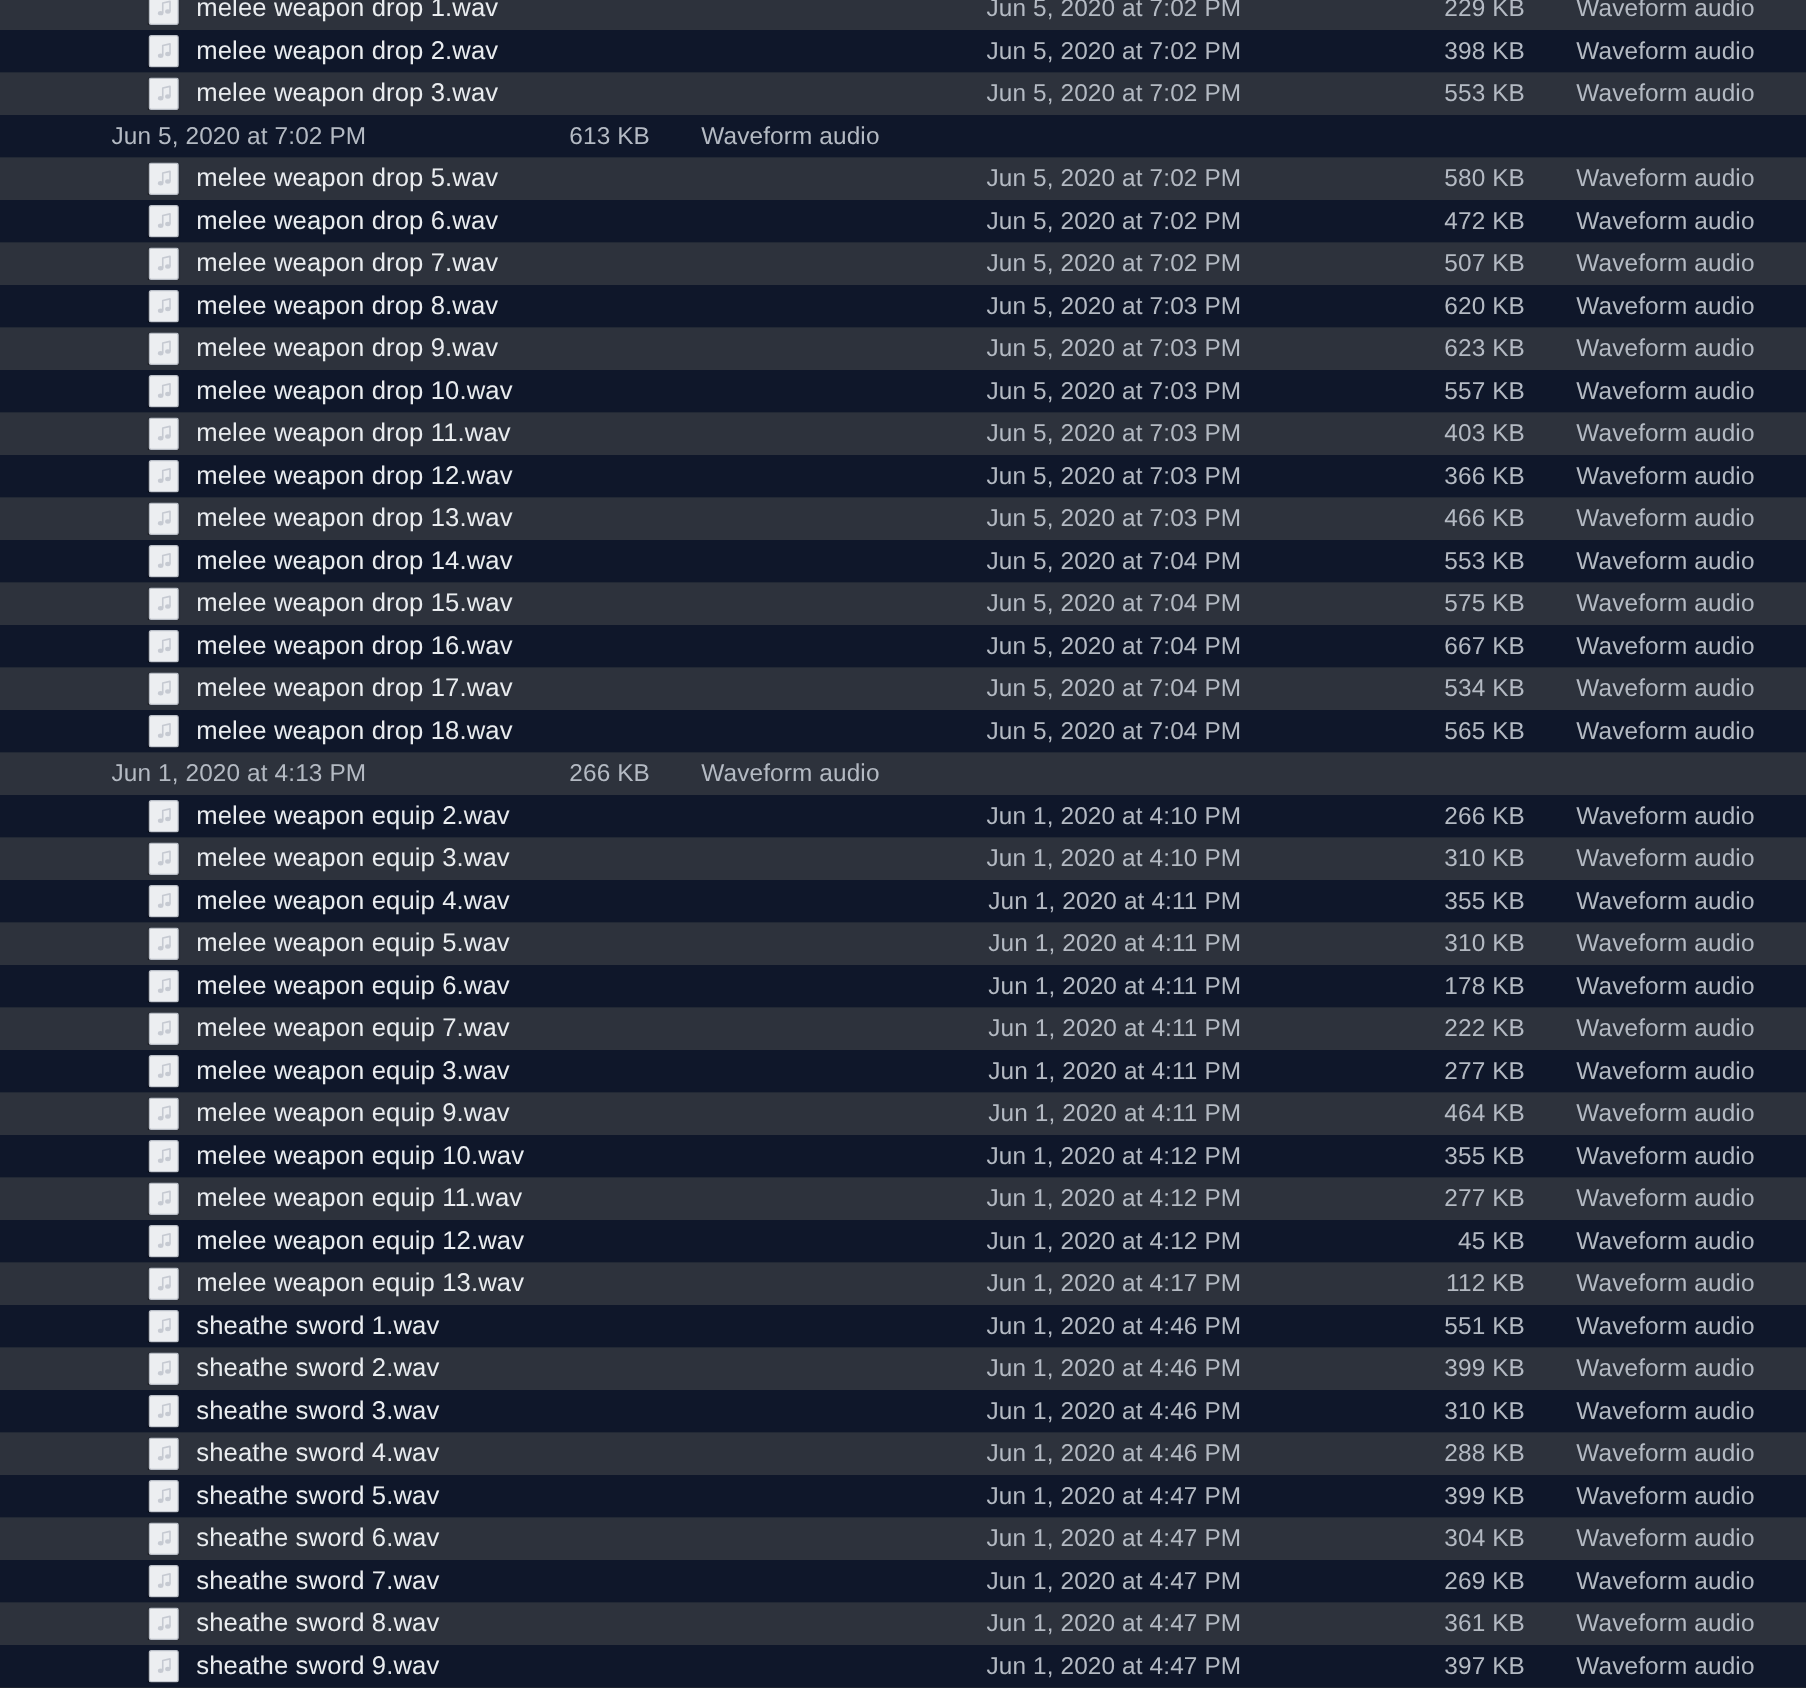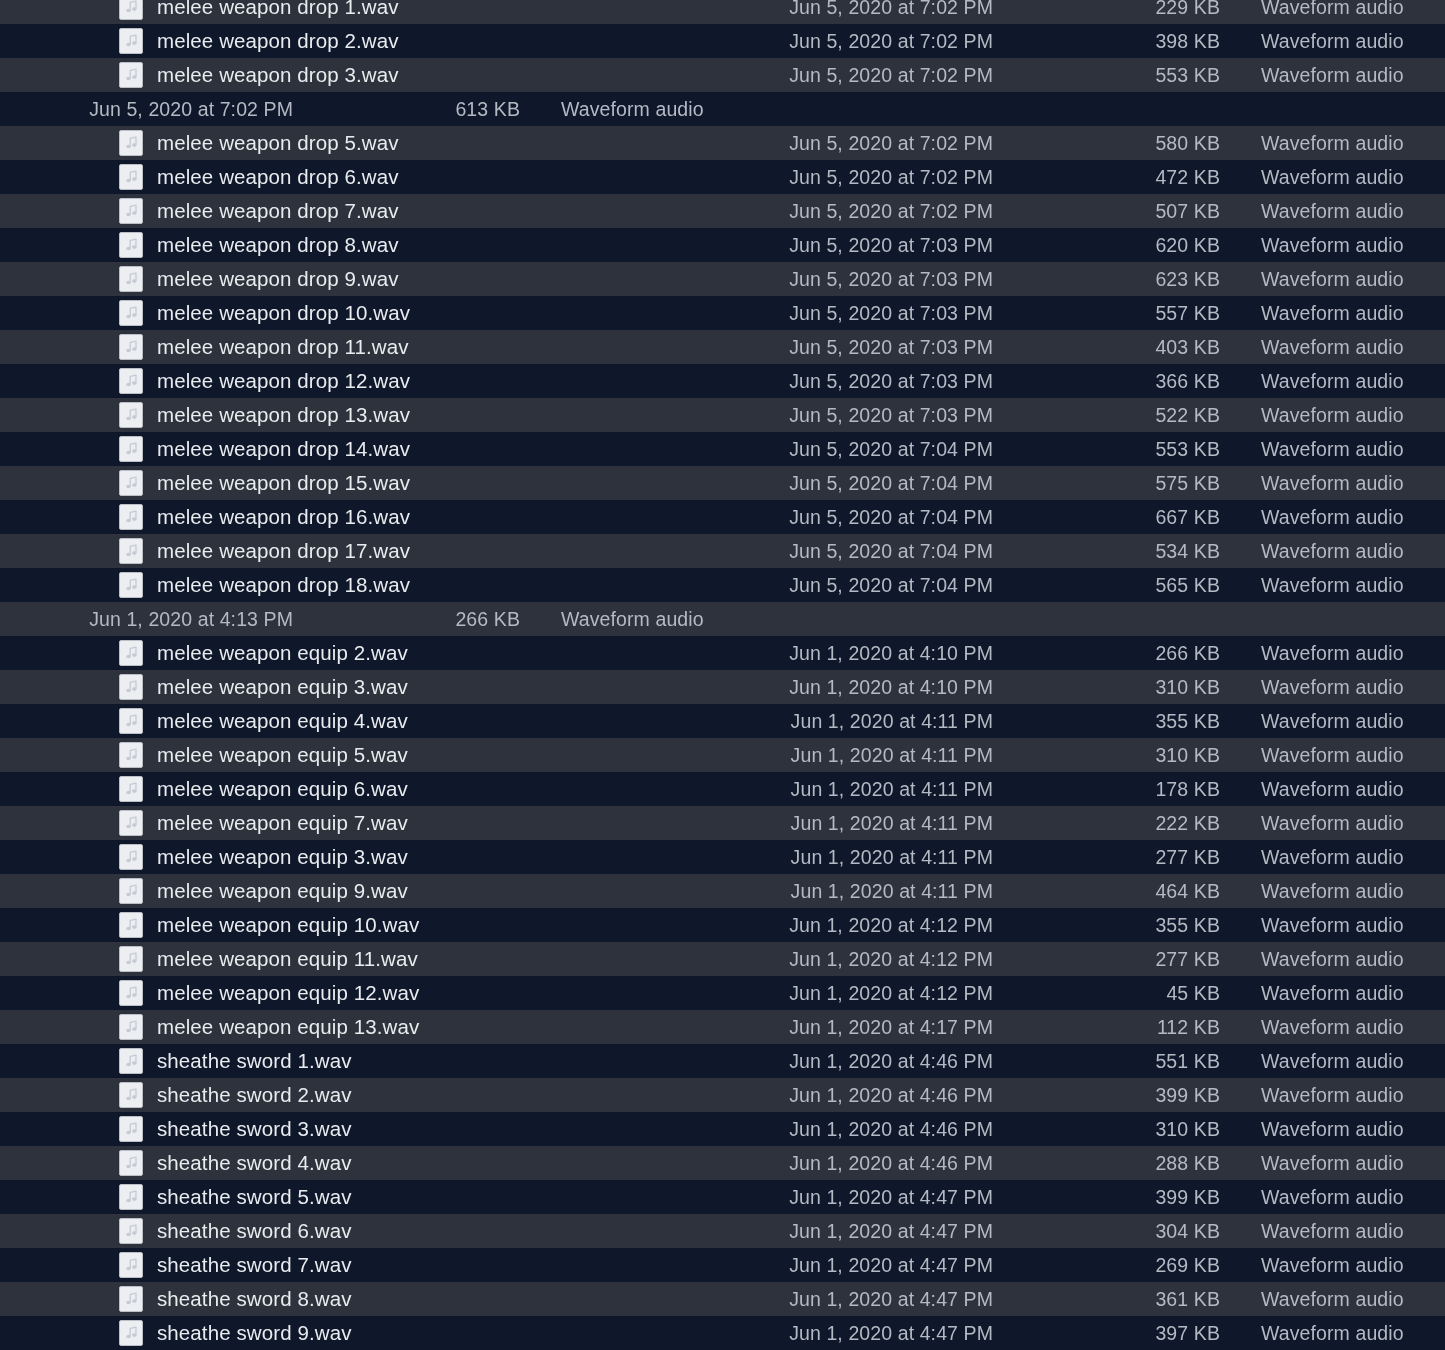--- a/index.html
+++ b/index.html
@@ -283,21 +283,21 @@
         <span class="file-icon">
           <svg width="13" height="14" viewBox="0 0 13 14" aria-hidden="true">
             <path d="M5.2 10.0 V2.4 L11.0 1.1 V8.6" fill="none" stroke="#c6cad2" stroke-width="1.3" stroke-linecap="round" stroke-linejoin="round"></path>
             <ellipse cx="3.5" cy="10.5" rx="2.2" ry="1.8" fill="#c6cad2"></ellipse>
             <ellipse cx="9.3" cy="9.1" rx="2.2" ry="1.8" fill="#c6cad2"></ellipse>
           </svg>
         </span>
         <span class="file-name">melee weapon drop 13.wav</span>
       </div>
       <div class="cell-date">Jun 5, 2020 at 7:03 PM</div>
-      <div class="cell-size">522 KB</div>
+      <div class="cell-size">466 KB</div>
       <div class="cell-kind">Waveform audio</div>
     </div>
     <div class="file-row stripe-dark">
       <div class="cell-name">
         <span class="file-icon">
           <svg width="13" height="14" viewBox="0 0 13 14" aria-hidden="true">
             <path d="M5.2 10.0 V2.4 L11.0 1.1 V8.6" fill="none" stroke="#c6cad2" stroke-width="1.3" stroke-linecap="round" stroke-linejoin="round"></path>
             <ellipse cx="3.5" cy="10.5" rx="2.2" ry="1.8" fill="#c6cad2"></ellipse>
             <ellipse cx="9.3" cy="9.1" rx="2.2" ry="1.8" fill="#c6cad2"></ellipse>
           </svg>

